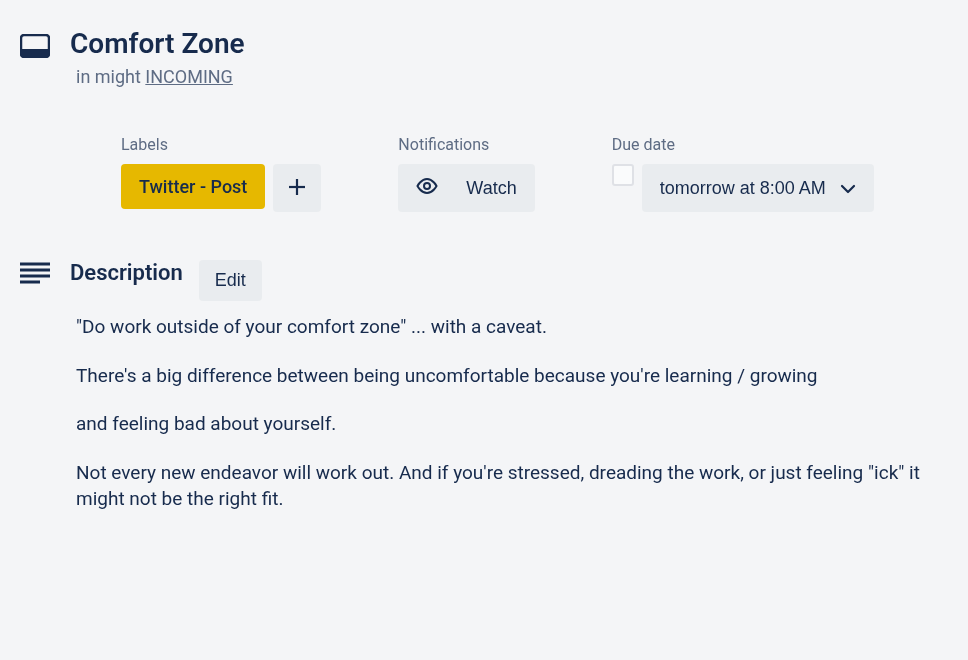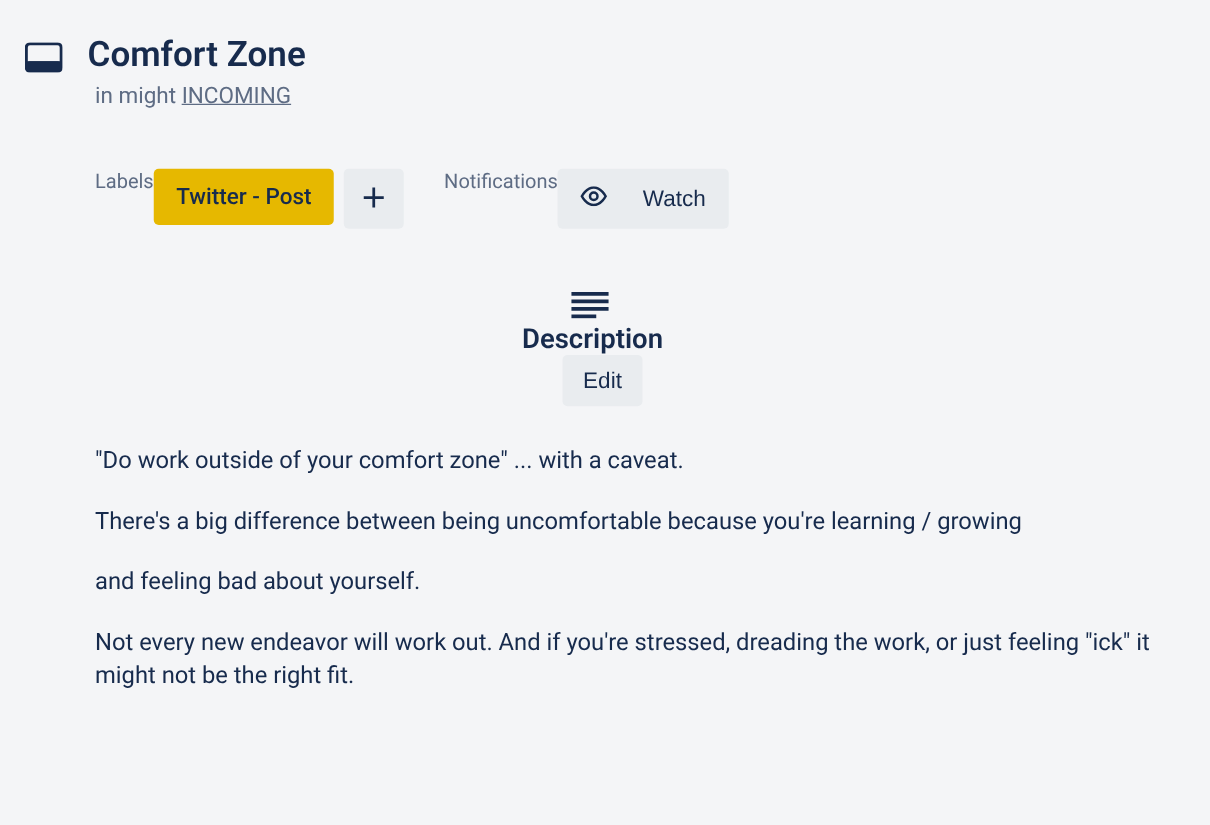--- a/index.html
+++ b/index.html
@@ -42,21 +42,22 @@
       cursor: pointer;
     }
     .meta-row {
       display: flex;
       gap: 32px;
       margin-left: 56px;
       margin-bottom: 48px;
     }
     .meta-group {
       display: flex;
-      flex-direction: row;
+      flex-direction: column;
+      margin-left: 45px;
     }
     .meta-label {
       font-size: 16px;
       color: #5e6c84;
       margin-bottom: 10px;
     }
     .meta-controls {
       display: flex;
       gap: 8px;
       align-items: flex-start;
@@ -112,23 +113,21 @@
       border-radius: 4px;
       display: flex;
       align-items: center;
       gap: 14px;
       font-size: 18px;
       cursor: pointer;
       border: none;
     }
     .desc-header {
       display: flex;
-      align-items: center;
-      margin-bottom: 30px;
-      flex-direction: column;
+      margin-bottom: 13px;
     }
     .desc-icon {
       margin-right: 20px;
       flex-shrink: 0;
       margin-top: 2px;
     }
     .desc-title {
       font-size: 22px;
       font-weight: 600;
       color: #172b4d;
@@ -194,20 +193,34 @@
           <svg width="22" height="16" viewBox="0 0 22 16">
             <path d="M11 1 C5 1 1.5 8 1.5 8 C1.5 8 5 15 11 15 C17 15 20.5 8 20.5 8 C20.5 8 17 1 11 1 Z" fill="none" stroke="#172b4d" stroke-width="2"></path>
             <circle cx="11" cy="8" r="3" fill="none" stroke="#172b4d" stroke-width="2"></circle>
           </svg>
         </span>
         <span>Watch</span>
       </button>
     </div>
   </div>
 
+  <div class="meta-group">
+    <span class="meta-label">Due date</span>
+    <div class="meta-controls">
+      <span class="due-checkbox"></span>
+      <button class="due-btn">
+        <span>tomorrow at 8:00 AM</span>
+        <span>
+          <svg width="16" height="10" viewBox="0 0 16 10">
+            <path d="M2 2 L8 8 L14 2" fill="none" stroke="#172b4d" stroke-width="2.2" stroke-linecap="round" stroke-linejoin="round"></path>
+          </svg>
+        </span>
+      </button>
+    </div>
+  </div>
 </div>
 
 <div class="desc-header">
   <span class="desc-icon">
     <svg width="30" height="22" viewBox="0 0 30 22">
       <line x1="0" y1="2" x2="30" y2="2" stroke="#172b4d" stroke-width="3"></line>
       <line x1="0" y1="8" x2="30" y2="8" stroke="#172b4d" stroke-width="3"></line>
       <line x1="0" y1="14" x2="30" y2="14" stroke="#172b4d" stroke-width="3"></line>
       <line x1="0" y1="20" x2="20" y2="20" stroke="#172b4d" stroke-width="3"></line>
     </svg>

